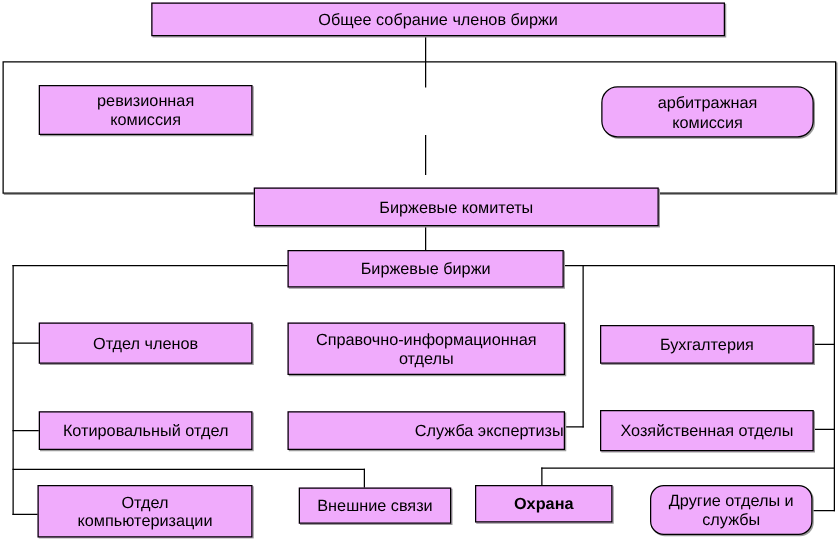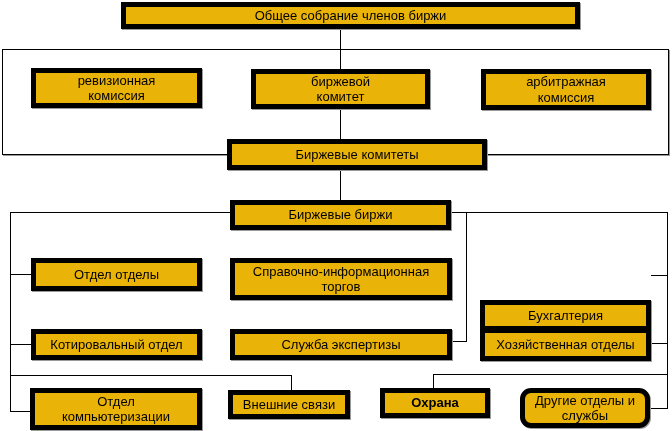--- a/index.html
+++ b/index.html
@@ -6,50 +6,50 @@
   .stage{
     position:relative;
     width:672px;height:431px;
     background:#ffffff;
     font-family:"Liberation Sans", sans-serif;
     font-size:13px;line-height:1.18;color:#000;
     overflow:hidden;
   }
   .node{
     position:absolute;box-sizing:border-box;
-    background:#eab308;border:5px solid #000000;
+    background:#f0abfc;border:1px solid #000000;
     box-shadow:1px 1px 0 #9a9a9a;
     display:flex;align-items:center;justify-content:center;
   }
   .node span{
     display:block;text-align:center;white-space:pre-line;
   }
   .frame{
     position:absolute;box-sizing:border-box;
     background:transparent;border:1px solid #000;
     box-shadow:1px 1px 0 #9a9a9a;
   }
   .ln{position:absolute;background:#000;}
 
   
   #n-general      {left:121px;top:2px;  width:459px;height:27px;}
   #n-frame        {left:2px;  top:49px; width:667px;height:106px;}
   #n-revision     {left:31px; top:68px; width:171px;height:40px;}
   #n-bcommittee   {left:251px;top:69px; width:179px;height:40px;}
-  #n-arbitration  {left:481px;top:69px; width:170px;height:41px;}
-  #n-bcommittees  {left:203px;top:139px;width:260px;height:31px;margin-left:24px;}
+  #n-arbitration  {left:481px;top:69px; width:170px;height:41px;border-radius:13px;}
+  #n-bcommittees  {left:203px;top:150px;width:324px;height:31px;}
   #n-board        {left:230px;top:200px;width:221px;height:30px;}
   #n-trade        {left:31px; top:258px;width:171px;height:33px;}
   #n-info         {left:230px;top:258px;width:222px;height:42px;}
-  #n-accounting   {left:480px;top:260px;width:171px;height:31px;margin-top:40px;}
+  #n-accounting   {left:480px;top:260px;width:171px;height:31px;}
   #n-quotation    {left:31px; top:329px;width:171px;height:31px;}
-  #n-expertise    {left:230px;top:329px;width:222px;height:31px;}
+  #n-expertise    {left:230px;top:329px;width:222px;height:31px;justify-content:flex-end;}
   #n-household    {left:480px;top:328px;width:171px;height:33px;}
   #n-comp         {left:30px; top:388px;width:172px;height:42px;justify-content:center;}
-  #n-external     {left:228px;top:390px;width:122px;height:29px;}
+  #n-external     {left:239px;top:390px;width:122px;height:29px;}
   #n-security     {left:380px;top:388px;width:110px;height:30px;font-weight:bold;}
   #n-other        {left:520px;top:388px;width:130px;height:40px;border-radius:11px;}
 
   
   #l1 {left:340px;top:29px; width:1px;  height:41px;}
   #l2 {left:340px;top:108px;width:1px;  height:32px;}
   #l3 {left:340px;top:170px;width:1px;  height:31px;}
   #l4 {left:10px; top:212px;width:221px;height:1px;}
   #l5 {left:10px; top:212px;width:1px;  height:200px;}
   #l6 {left:10px; top:274px;width:22px; height:1px;}
@@ -96,45 +96,41 @@
 
   <div class="node" id="n-general">
     <span>Общее собрание членов биржи</span>
   </div>
 
   <div class="node" id="n-revision">
     <span>ревизионная
 комиссия</span>
   </div>
 
-  <div class="node" id="n-bcommittee">
-    <span>биржевой
-комитет</span>
-  </div>
 
   <div class="node" id="n-arbitration">
     <span>арбитражная
 комиссия</span>
   </div>
 
   <div class="node" id="n-bcommittees">
     <span>Биржевые комитеты</span>
   </div>
 
   <div class="node" id="n-board">
     <span>Биржевые биржи</span>
   </div>
 
   <div class="node" id="n-trade">
-    <span>Отдел отделы</span>
+    <span>Отдел членов</span>
   </div>
 
   <div class="node" id="n-info">
     <span>Справочно-информационная
-торгов</span>
+отделы</span>
   </div>
 
   <div class="node" id="n-accounting">
     <span>Бухгалтерия</span>
   </div>
 
   <div class="node" id="n-quotation">
     <span>Котировальный отдел</span>
   </div>
 

